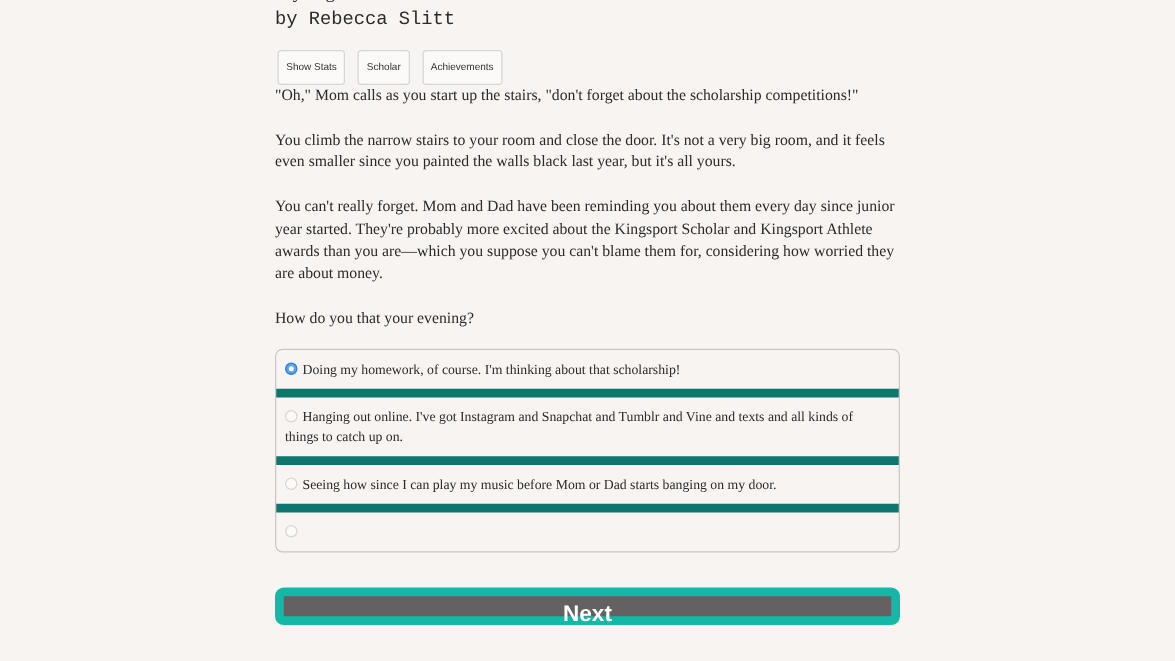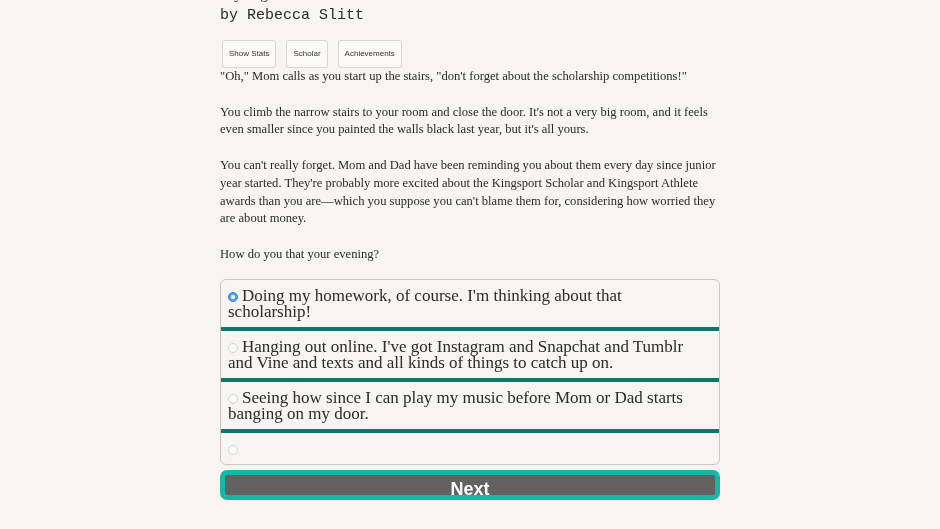--- a/index.html
+++ b/index.html
@@ -32,44 +32,44 @@
     }
     .story {
       position: absolute; left: 0; top: 68px; width: 500px;
       font-size: 12.6px; line-height: 17.8px;
     }
     .story p { margin-bottom: 17.8px; }
     .choices {
       position: absolute; left: 0; top: 279px; width: 500px;
       border: 1px solid #c9c6c3; border-radius: 6px;
       background: #f7f4f2;
-      font-size: 17px; line-height: 16px;
+      font-size: 11px; line-height: 16px;
     }
     .choice {
       display: block; padding: 8px 10px 7px 7px;
-      border-top: 4px solid #0f766e;
+      border-top: 7px solid #0f766e;
       cursor: pointer;
     }
     .choice:first-child { border-top: none; }
     .radio {
       display: inline-block; width: 10px; height: 10px; border-radius: 50%;
       vertical-align: -1px; margin-right: 4px;
       border: 1px solid #d9d7d5; background: #fbfaf9;
     }
     .radio.checked {
       background: #3a8ee6; border-color: #2f7fd6;
       box-shadow: inset 0 0 0 2.5px #5aa5f0;
     }
     .radio.checked::after {
       content: ""; display: block; width: 4px; height: 4px; border-radius: 50%;
       background: #fff; margin: 2px auto 0;
     }
     .next-btn {
       position: absolute; left: 0; top: 470px; width: 500px; height: 30px;
-      background: #636261; border: 5px solid #14b8a6; border-radius: 7px;
+      background: #636261; border: 7px solid #14b8a6; border-radius: 7px;
       color: #fff; text-align: center;
       font-family: "Liberation Sans", "DejaVu Sans", sans-serif;
       font-weight: bold; font-size: 18px; line-height: 28px;
       cursor: pointer;
     }
   </style>
 </head>
 <body>
 
 <div class="page">

